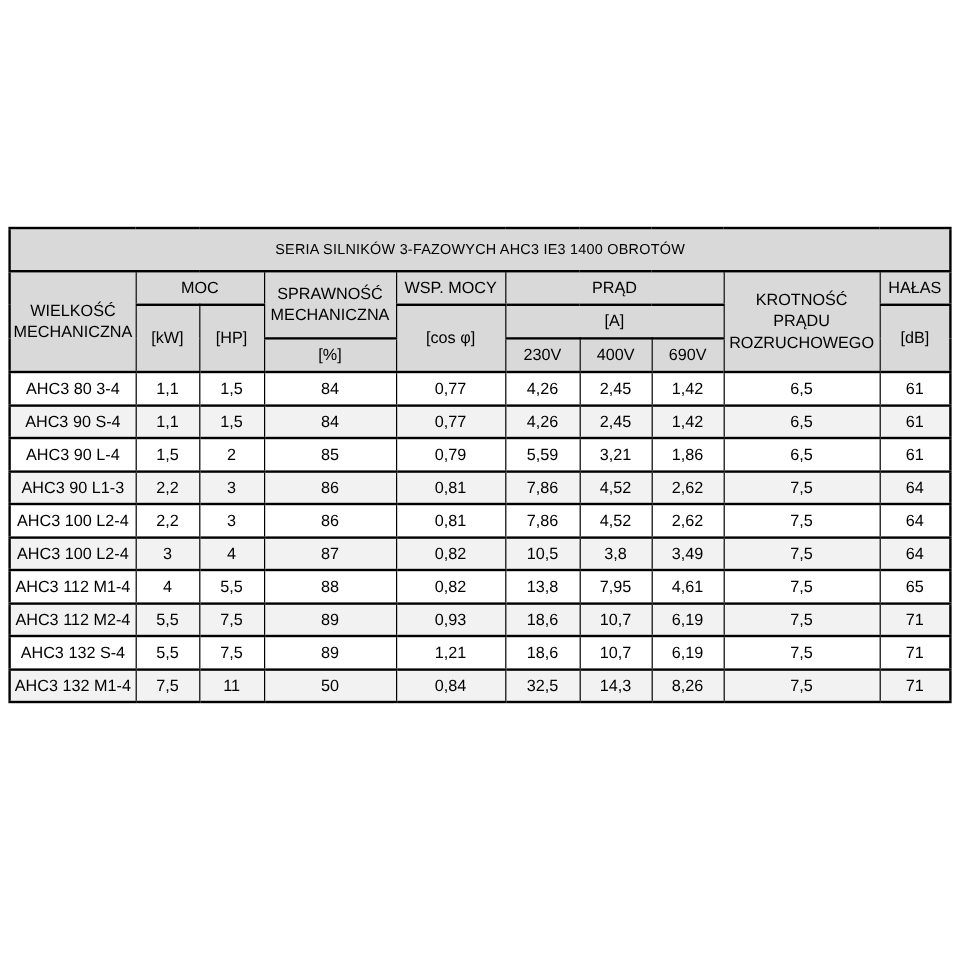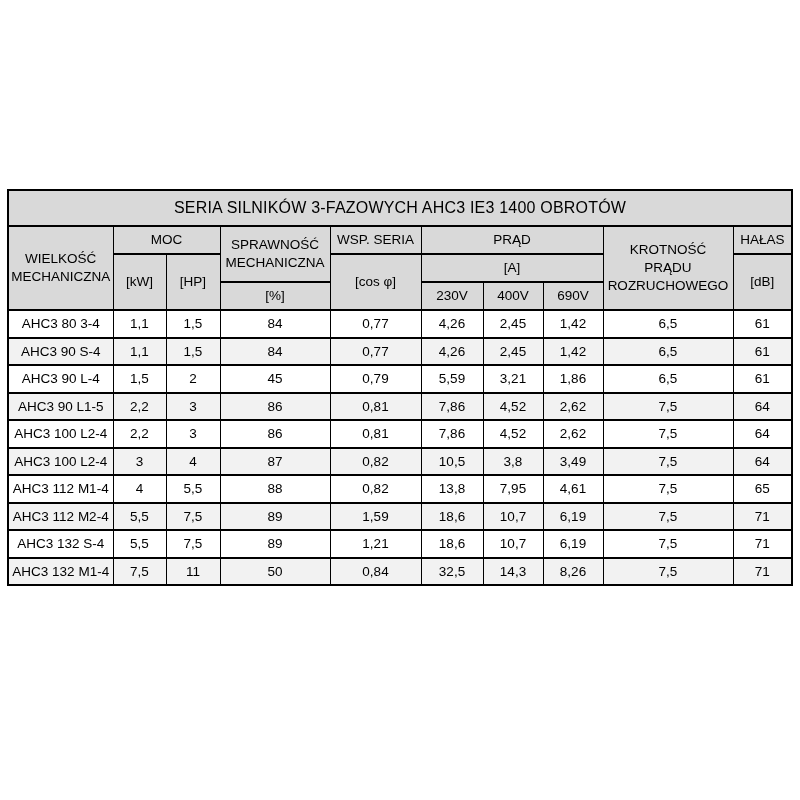--- a/index.html
+++ b/index.html
@@ -32,21 +32,21 @@
     border-bottom-width: 2px;
     text-align: center;
     vertical-align: middle;
     font-weight: normal;
     padding: 0 2px;
     overflow: hidden;
   }
   tr.row-title th {
     height: 34px;
     background: var(--header-bg, #d9d9d9);
-    font-size: 16px;
+    font-size: 12px;
     letter-spacing: 0.2px;
   }
   tr.row-head th {
     height: 26px;
     background: var(--header-bg, #d9d9d9);
     font-size: 13.5px;
     line-height: 1.35;
   }
   tbody td {
     height: 25.5px;
@@ -75,21 +75,21 @@
       <col style="width:59px">
     </colgroup>
     <thead>
       <tr class="row-title">
         <th colspan="10">SERIA SILNIKÓW 3-FAZOWYCH AHC3 IE3 1400 OBROTÓW</th>
       </tr>
       <tr class="row-head">
         <th rowspan="3">WIELKOŚĆ MECHANICZNA</th>
         <th colspan="2">MOC</th>
         <th rowspan="2">SPRAWNOŚĆ MECHANICZNA</th>
-        <th>WSP. SERIA</th>
+        <th>WSP. MOCY</th>
         <th colspan="3">PRĄD</th>
         <th rowspan="3">KROTNOŚĆ PRĄDU ROZRUCHOWEGO</th>
         <th>HAŁAS</th>
       </tr>
       <tr class="row-head">
         <th rowspan="2">[kW]</th>
         <th rowspan="2">[HP]</th>
         <th rowspan="2">[cos φ]</th>
         <th colspan="3">[A]</th>
         <th rowspan="2">[dB]</th>
@@ -123,30 +123,30 @@
           <td>4,26</td>
           <td>2,45</td>
           <td>1,42</td>
           <td>6,5</td>
           <td>61</td>
         </tr>
         <tr>
           <td>AHC3 90 L-4</td>
           <td>1,5</td>
           <td>2</td>
-          <td>45</td>
+          <td>85</td>
           <td>0,79</td>
           <td>5,59</td>
           <td>3,21</td>
           <td>1,86</td>
           <td>6,5</td>
           <td>61</td>
         </tr>
         <tr>
-          <td>AHC3 90 L1-5</td>
+          <td>AHC3 90 L1-3</td>
           <td>2,2</td>
           <td>3</td>
           <td>86</td>
           <td>0,81</td>
           <td>7,86</td>
           <td>4,52</td>
           <td>2,62</td>
           <td>7,5</td>
           <td>64</td>
         </tr>
@@ -184,21 +184,21 @@
           <td>7,95</td>
           <td>4,61</td>
           <td>7,5</td>
           <td>65</td>
         </tr>
         <tr>
           <td>AHC3 112 M2-4</td>
           <td>5,5</td>
           <td>7,5</td>
           <td>89</td>
-          <td>1,59</td>
+          <td>0,93</td>
           <td>18,6</td>
           <td>10,7</td>
           <td>6,19</td>
           <td>7,5</td>
           <td>71</td>
         </tr>
         <tr>
           <td>AHC3 132 S-4</td>
           <td>5,5</td>
           <td>7,5</td>

